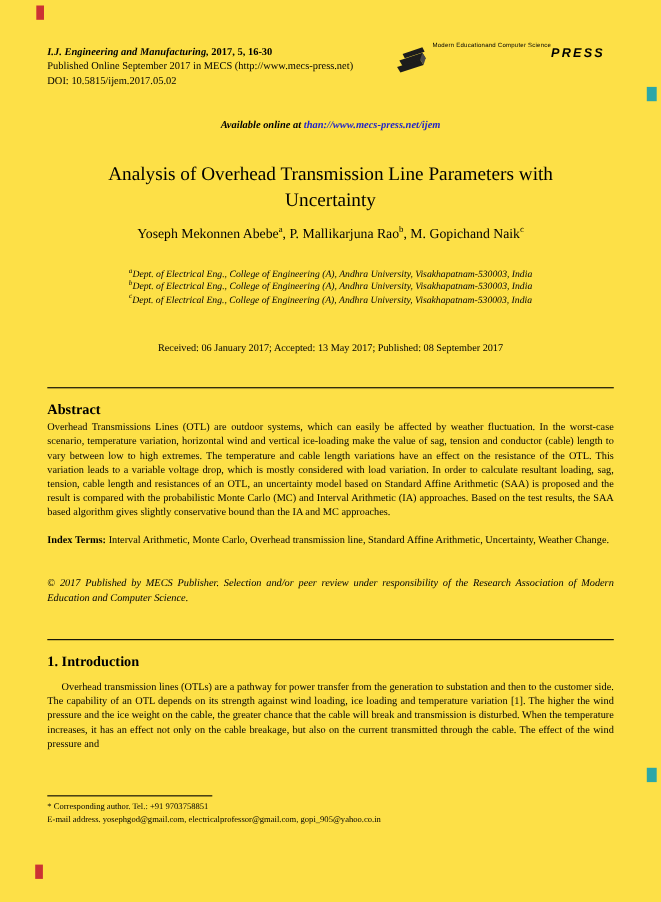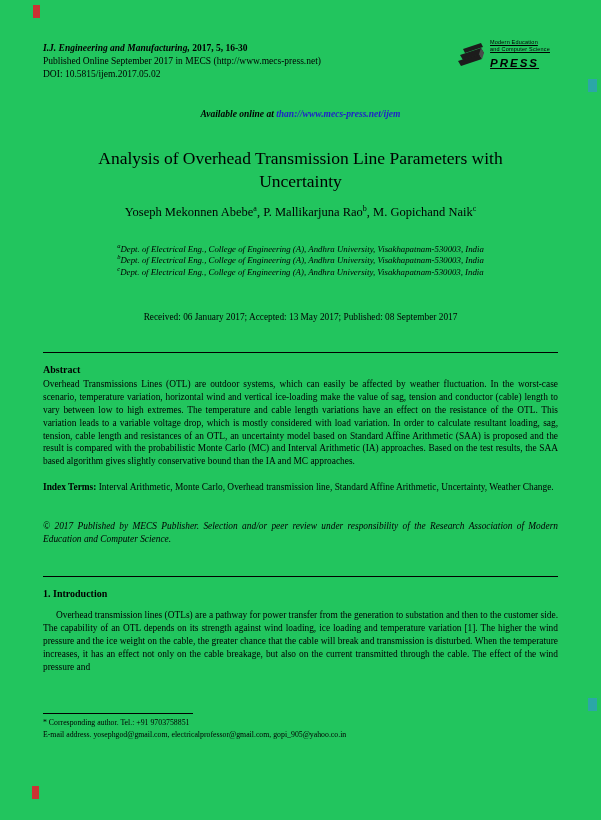--- a/index.html
+++ b/index.html
@@ -1,57 +1,57 @@
 <!DOCTYPE html>
 <html style="--link-blue: #2023c8; --marker-red: #cc3333; --marker-teal: #2ba7a7;"><head>
 <meta charset="utf-8">
 <style>
   * { box-sizing: border-box; }
   html, body { margin: 0; padding: 0; background: #ffffff; }
   .page {
     position: relative;
     width: 601px;
     height: 820px;
-    background: #22c55e;
+    background: #fde047;
     font-family: "Liberation Serif", "DejaVu Serif", serif;
     color: #000;
     overflow: hidden;
   }
   .content { padding: 42px 43px 0 43px; }
   h1, h2, p { margin: 0; }
 
   
   .masthead { position: relative; font-size: 9.5px; line-height: 13px; }
   .m-line1 { font-weight: bold; }
   .journal-name { font-style: italic; }
 
   .logo { position: absolute; right: 8px; top: -3px; display: flex; align-items: flex-start; }
   .logo-icon { display: inline-block; margin-right: 3px; }
-  .logo-text { display: flex; flex-direction: column; font-family: "Liberation Sans", sans-serif; text-decoration: underline; }
+  .logo-text { display: flex; font-family: "Liberation Sans", sans-serif; }
   .logo-line { font-size: 5.5px; line-height: 7px; white-space: nowrap; letter-spacing: 0.2px; }
   .logo-press { font-size: 11.5px; font-weight: bold; font-style: italic; letter-spacing: 2px; margin-top: 4px; }
 
   
   .available { text-align: center; font-size: 9.5px; font-weight: bold; font-style: italic; margin-top: 28px; }
   .available-link { color: var(--link-blue, #2023c8); text-decoration: none; }
 
   
   .title { text-align: center; font-size: 17.5px; line-height: 23px; font-weight: normal; margin: 28px auto 0 auto; max-width: 470px; }
   .authors { text-align: center; font-size: 12.5px; line-height: 16px; margin-top: 11px; }
   .authors sup { font-size: 8px; line-height: 0; }
 
   .affiliations { text-align: center; font-style: italic; font-size: 8.8px; line-height: 11.3px; margin-top: 24px; }
   .affiliations sup { font-size: 6.5px; line-height: 0; }
 
   .received { text-align: center; font-size: 9.3px; margin-top: 34px; }
 
   .rule { border: 0; border-top: 1px solid #000; margin: 30px 0 0 0; }
 
   
-  .abstract-heading, .section-heading { font-size: 10px; font-weight: bold; margin-top: 11px; }
+  .abstract-heading, .section-heading { font-size: 13px; font-weight: bold; margin-top: 11px; }
   .body-text { font-size: 9.4px; line-height: 12.9px; text-align: justify; margin-top: 3px; }
   .index-terms { margin-top: 13px; }
   .copyright { font-style: italic; margin-top: 26px; }
   .intro-text { text-indent: 13px; margin-top: 10px; }
 
   
   .footnote { margin-top: 40px; }
   .footnote-rule { width: 150px; border: 0; border-top: 1px solid #000; margin: 0 0 3px 0; }
   .footnote p { font-size: 7.8px; line-height: 11.5px; }
 

